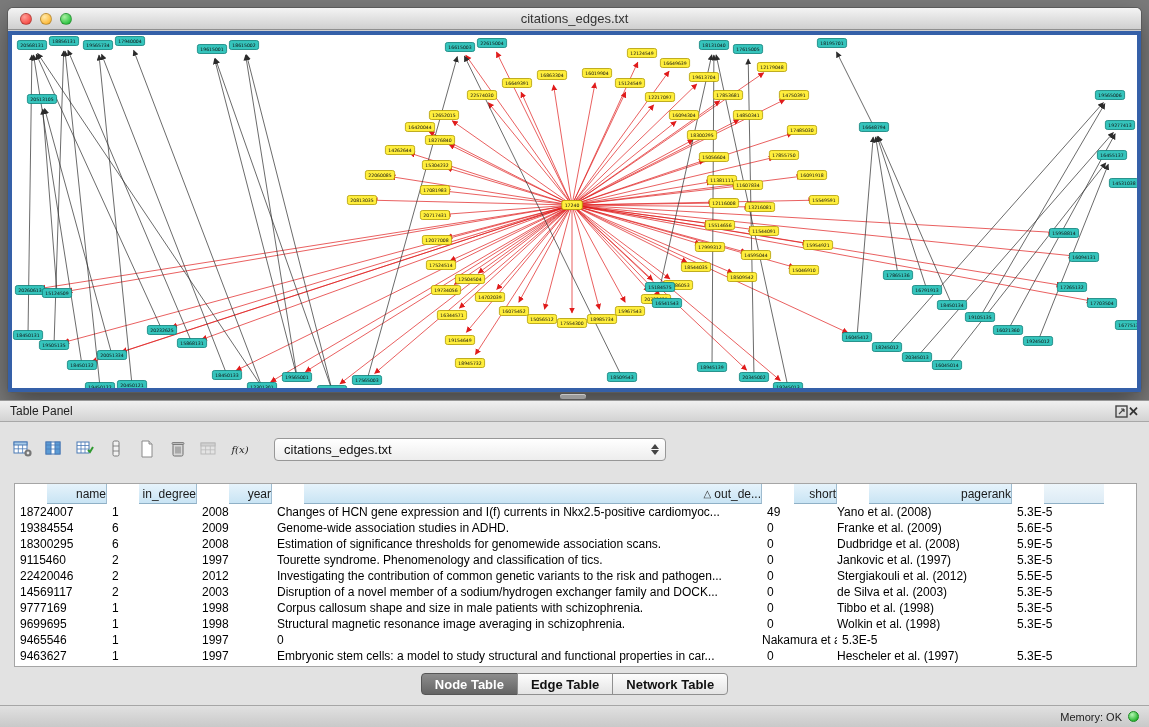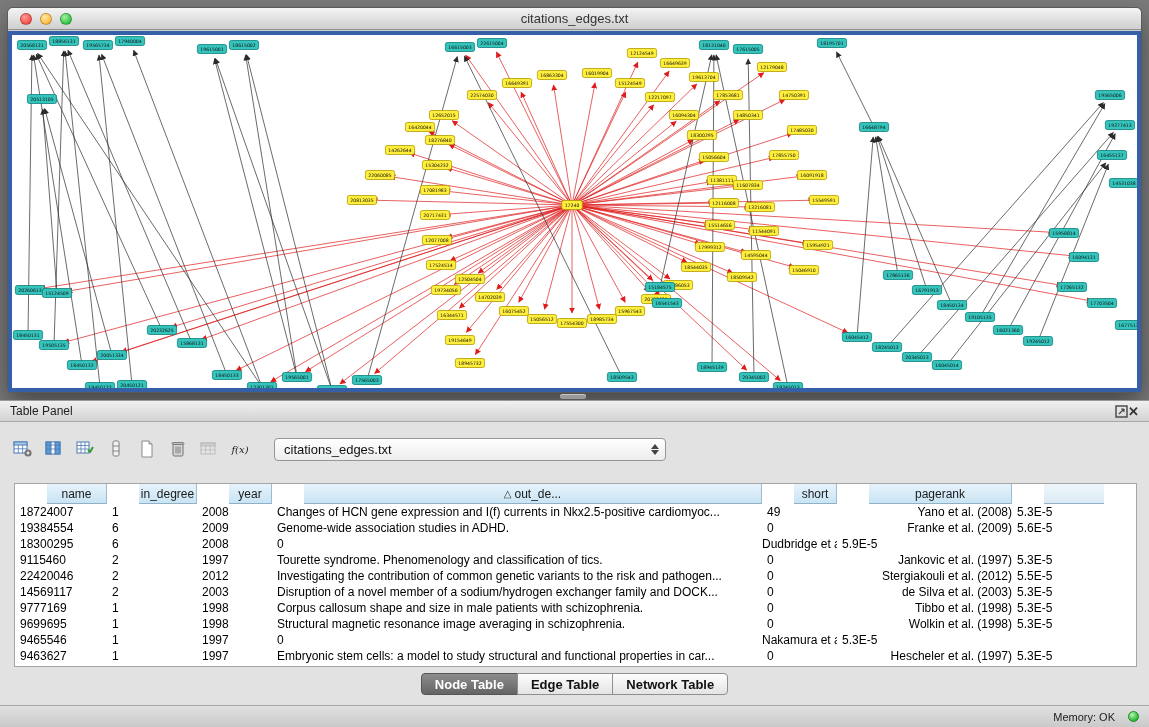--- a/index.html
+++ b/index.html
@@ -79,49 +79,49 @@
   .table-wrap {
     position:absolute; top:82px; left:14px; right:12px; height:184px;
     background:#fff; border:1px solid #a5a5a5;
     --cols: 92px 90px 75px 490px 75px 175px 92px 1fr;
     overflow:hidden;
   }
   .thead { display:grid; grid-template-columns:var(--cols); height:20px; }
   .th {
     background:linear-gradient(#e6f3fb,#c9e4f4);
     border-right:1px solid #9fbcd0; border-bottom:1px solid #8fb0c6;
-    font-size:12px; color:#1a1a1a; display:flex; align-items:center; justify-content:center;
+    font-size:12px; color:#1a1a1a; display:flex; align-items:center; justify-content:flex-end;
     white-space:nowrap; overflow:hidden; gap:3px;margin-left:32px;
   }
   .th.spc { background:linear-gradient(#eef6fb,#dcebf5); border-right:none; }
   .sortglyph { font-size:10px; color:#333; }
   .trow { display:grid; grid-template-columns:var(--cols); height:16px; }
   .td {
     font-size:12px; line-height:16px; color:#000; white-space:nowrap;
     overflow:hidden; padding-left:5px;
   }
-  .td.center { text-align:right; padding-left:0; }
+  .td.center { text-align:left; padding-left:0; }
 
   .tabs { position:absolute; left:0; right:0; top:272px; display:flex; justify-content:center; }
   .tab {
     height:22px; padding:0 13px; font-size:13px; display:flex; align-items:center;
     border:1px solid #8f8f8f; background:linear-gradient(#fdfdfd,#e4e4e4); color:#111;
     margin-left:-1px;
     font-weight:bold;
   }
   .tab:first-child { border-radius:4px 0 0 4px; margin-left:0; }
   .tab:last-child  { border-radius:0 4px 4px 0; }
   .tab.active {
     background:linear-gradient(#8d8d8d,#646464); color:#fff; border-color:#565656;
   }
   .status {
     position:absolute; left:0; right:0; bottom:0; height:22px;
     background:linear-gradient(#e1e1e1,#c9c9c9); border-top:1px solid #a6a6a6;
     display:flex; align-items:center; justify-content:flex-end;
-    font-size:11px; color:#222; padding-right:10px; gap:13px;
+    font-size:11px; color:#222; padding-right:10px; gap:6px;
   }
   .memdot {
     width:11px; height:11px; border-radius:50%;
     background:radial-gradient(circle at 35% 30%, #b4f6b4, #27b42e 75%);
     border:1px solid #1c8a22;
   }
 </style>
 </head>
 <body>
 
@@ -817,20 +817,21 @@
           <div class="td">Genome-wide association studies in ADHD.</div>
           <div class="td">0</div>
           <div class="td center">Franke et al. (2009)</div>
           <div class="td">5.6E-5</div>
           <div class="td"></div>
         </div>
         <div class="trow">
           <div class="td">18300295</div>
           <div class="td">6</div>
           <div class="td">2008</div>
+          <div class="td">Estimation of significance thresholds for genomewide association scans.</div>
           <div class="td">0</div>
           <div class="td center">Dudbridge et al. (2008)</div>
           <div class="td">5.9E-5</div>
           <div class="td"></div>
         </div>
         <div class="trow">
           <div class="td">9115460</div>
           <div class="td">2</div>
           <div class="td">1997</div>
           <div class="td">Tourette syndrome. Phenomenology and classification of tics.</div>

